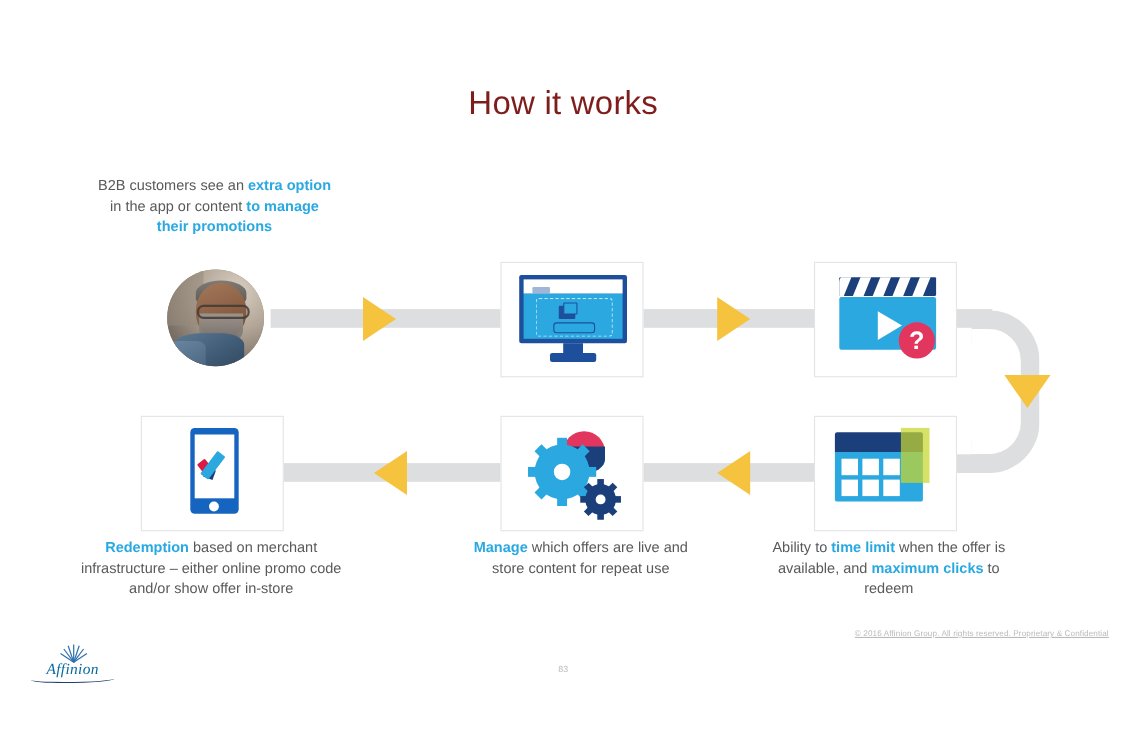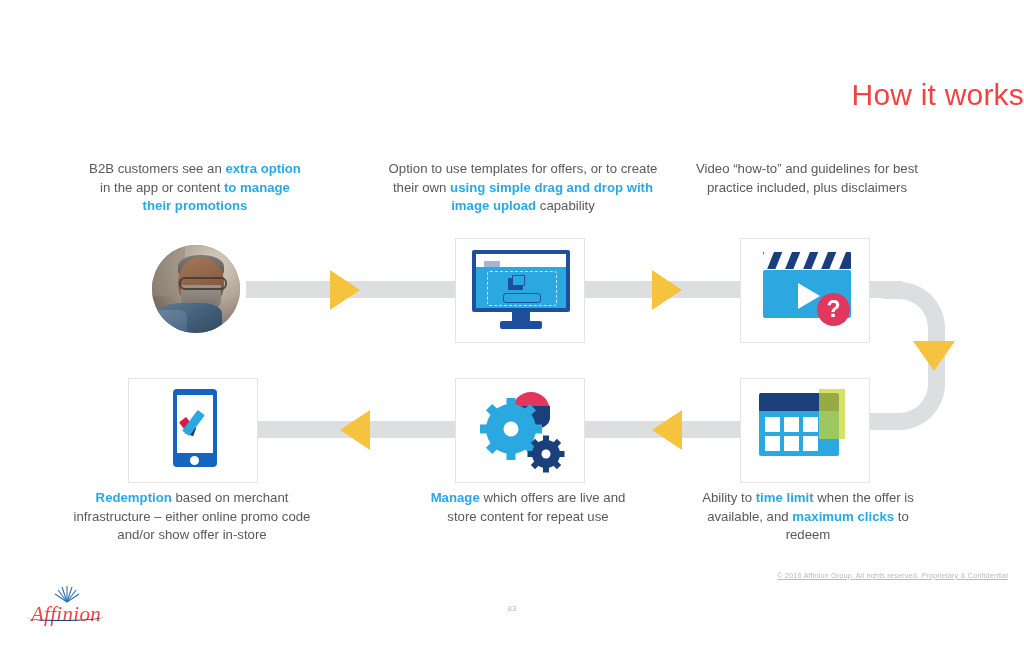--- a/index.html
+++ b/index.html
@@ -5,22 +5,22 @@
   html,body{margin:0;padding:0;}
   body{
     width:1024px;height:670px;background:#ffffff;
     font-family:"Liberation Sans",sans-serif;
     overflow:hidden;position:relative;
   }
   #slide{position:relative;width:1024px;height:670px;background:#fff;}
 
   
   .title{
-    position:absolute;left:0;top:78px;width:1024px;text-align:right;
-    font-size:30px;color:#ef4444;font-weight:400;letter-spacing:.2px;
+    position:absolute;left:0;top:78px;width:1024px;text-align:center;
+    font-size:30px;color:#7f1d1d;font-weight:400;letter-spacing:.2px;
   }
 
   
   .caption{
     position:absolute;text-align:center;color:#58595b;
     font-size:13.2px;line-height:18.6px;
   }
   .caption b{color:#29a9e1;font-weight:bold;}
 
   
@@ -102,35 +102,33 @@
   .ph-home{position:absolute;left:61px;top:77px;width:9px;height:9px;border-radius:50%;background:#fff;}
   .ck-a{position:absolute;left:54px;top:39px;width:9px;height:16px;background:#d81b45;transform:rotate(-38deg);border-radius:1px;}
   .ck-b{position:absolute;left:60px;top:31px;width:9px;height:26px;background:#2ba8e0;transform:rotate(37deg);border-radius:1px;}
   .ck-j{position:absolute;left:57px;top:47px;width:9px;height:9px;background:#1b3f7a;transform:rotate(20deg);}
 
   
   .pagenum{position:absolute;left:0;top:604px;width:1024px;text-align:center;font-size:8px;color:#b9babb;}
   .copyright{position:absolute;right:16px;top:571px;font-size:7.4px;color:#b9babb;letter-spacing:.1px;text-decoration:underline;}
   .logo{position:absolute;left:18px;top:586px;width:96px;height:36px;}
   .logo-word{position:absolute;left:0;top:16px;width:96px;text-align:center;
-      font-family:"Liberation Serif",serif;font-size:21px;color:#ef4444;font-style:italic;letter-spacing:.3px;}
+      font-family:"Liberation Serif",serif;font-size:14px;color:#0369a1;font-style:italic;letter-spacing:.3px;}
   .burst{position:absolute;left:36px;top:-1px;width:26px;height:18px;}
   .swoosh{position:absolute;left:10px;top:28px;width:76px;height:6px;
       border-bottom:1.6px solid #1f3f73;border-radius:0 0 60% 40%;}
 </style>
 </head>
 <body>
 
 <div id="slide">
 
   <div class="title">How it works</div>
 
   <div class="caption" style="left:84px;top:160px;width:222px;"><span>B2B customers see an </span><b>extra option</b><span> in the app or content </span><b>to manage their promotions</b></div>
-  <div class="caption" style="left:382px;top:160px;width:282px;"><span>Option to use templates for offers, or to create their own </span><b>using simple drag and drop with image upload</b><span> capability</span></div>
-  <div class="caption" style="left:688px;top:160px;width:238px;"><span>Video “how-to” and guidelines for best practice included, plus disclaimers</span></div>
 
   <div class="bar" style="left:246px;top:281px;width:215px;"></div>
   <div class="tri tri-right" style="left:330px;top:270px;"></div>
 
   <div class="bar" style="left:578px;top:281px;width:170px;"></div>
   <div class="tri tri-right" style="left:652px;top:270px;"></div>
 
   <div class="bar" style="left:862px;top:281px;width:40px;"></div>
   <div class="wrap"></div>
   <div class="bar" style="left:862px;top:413px;width:40px;"></div>

